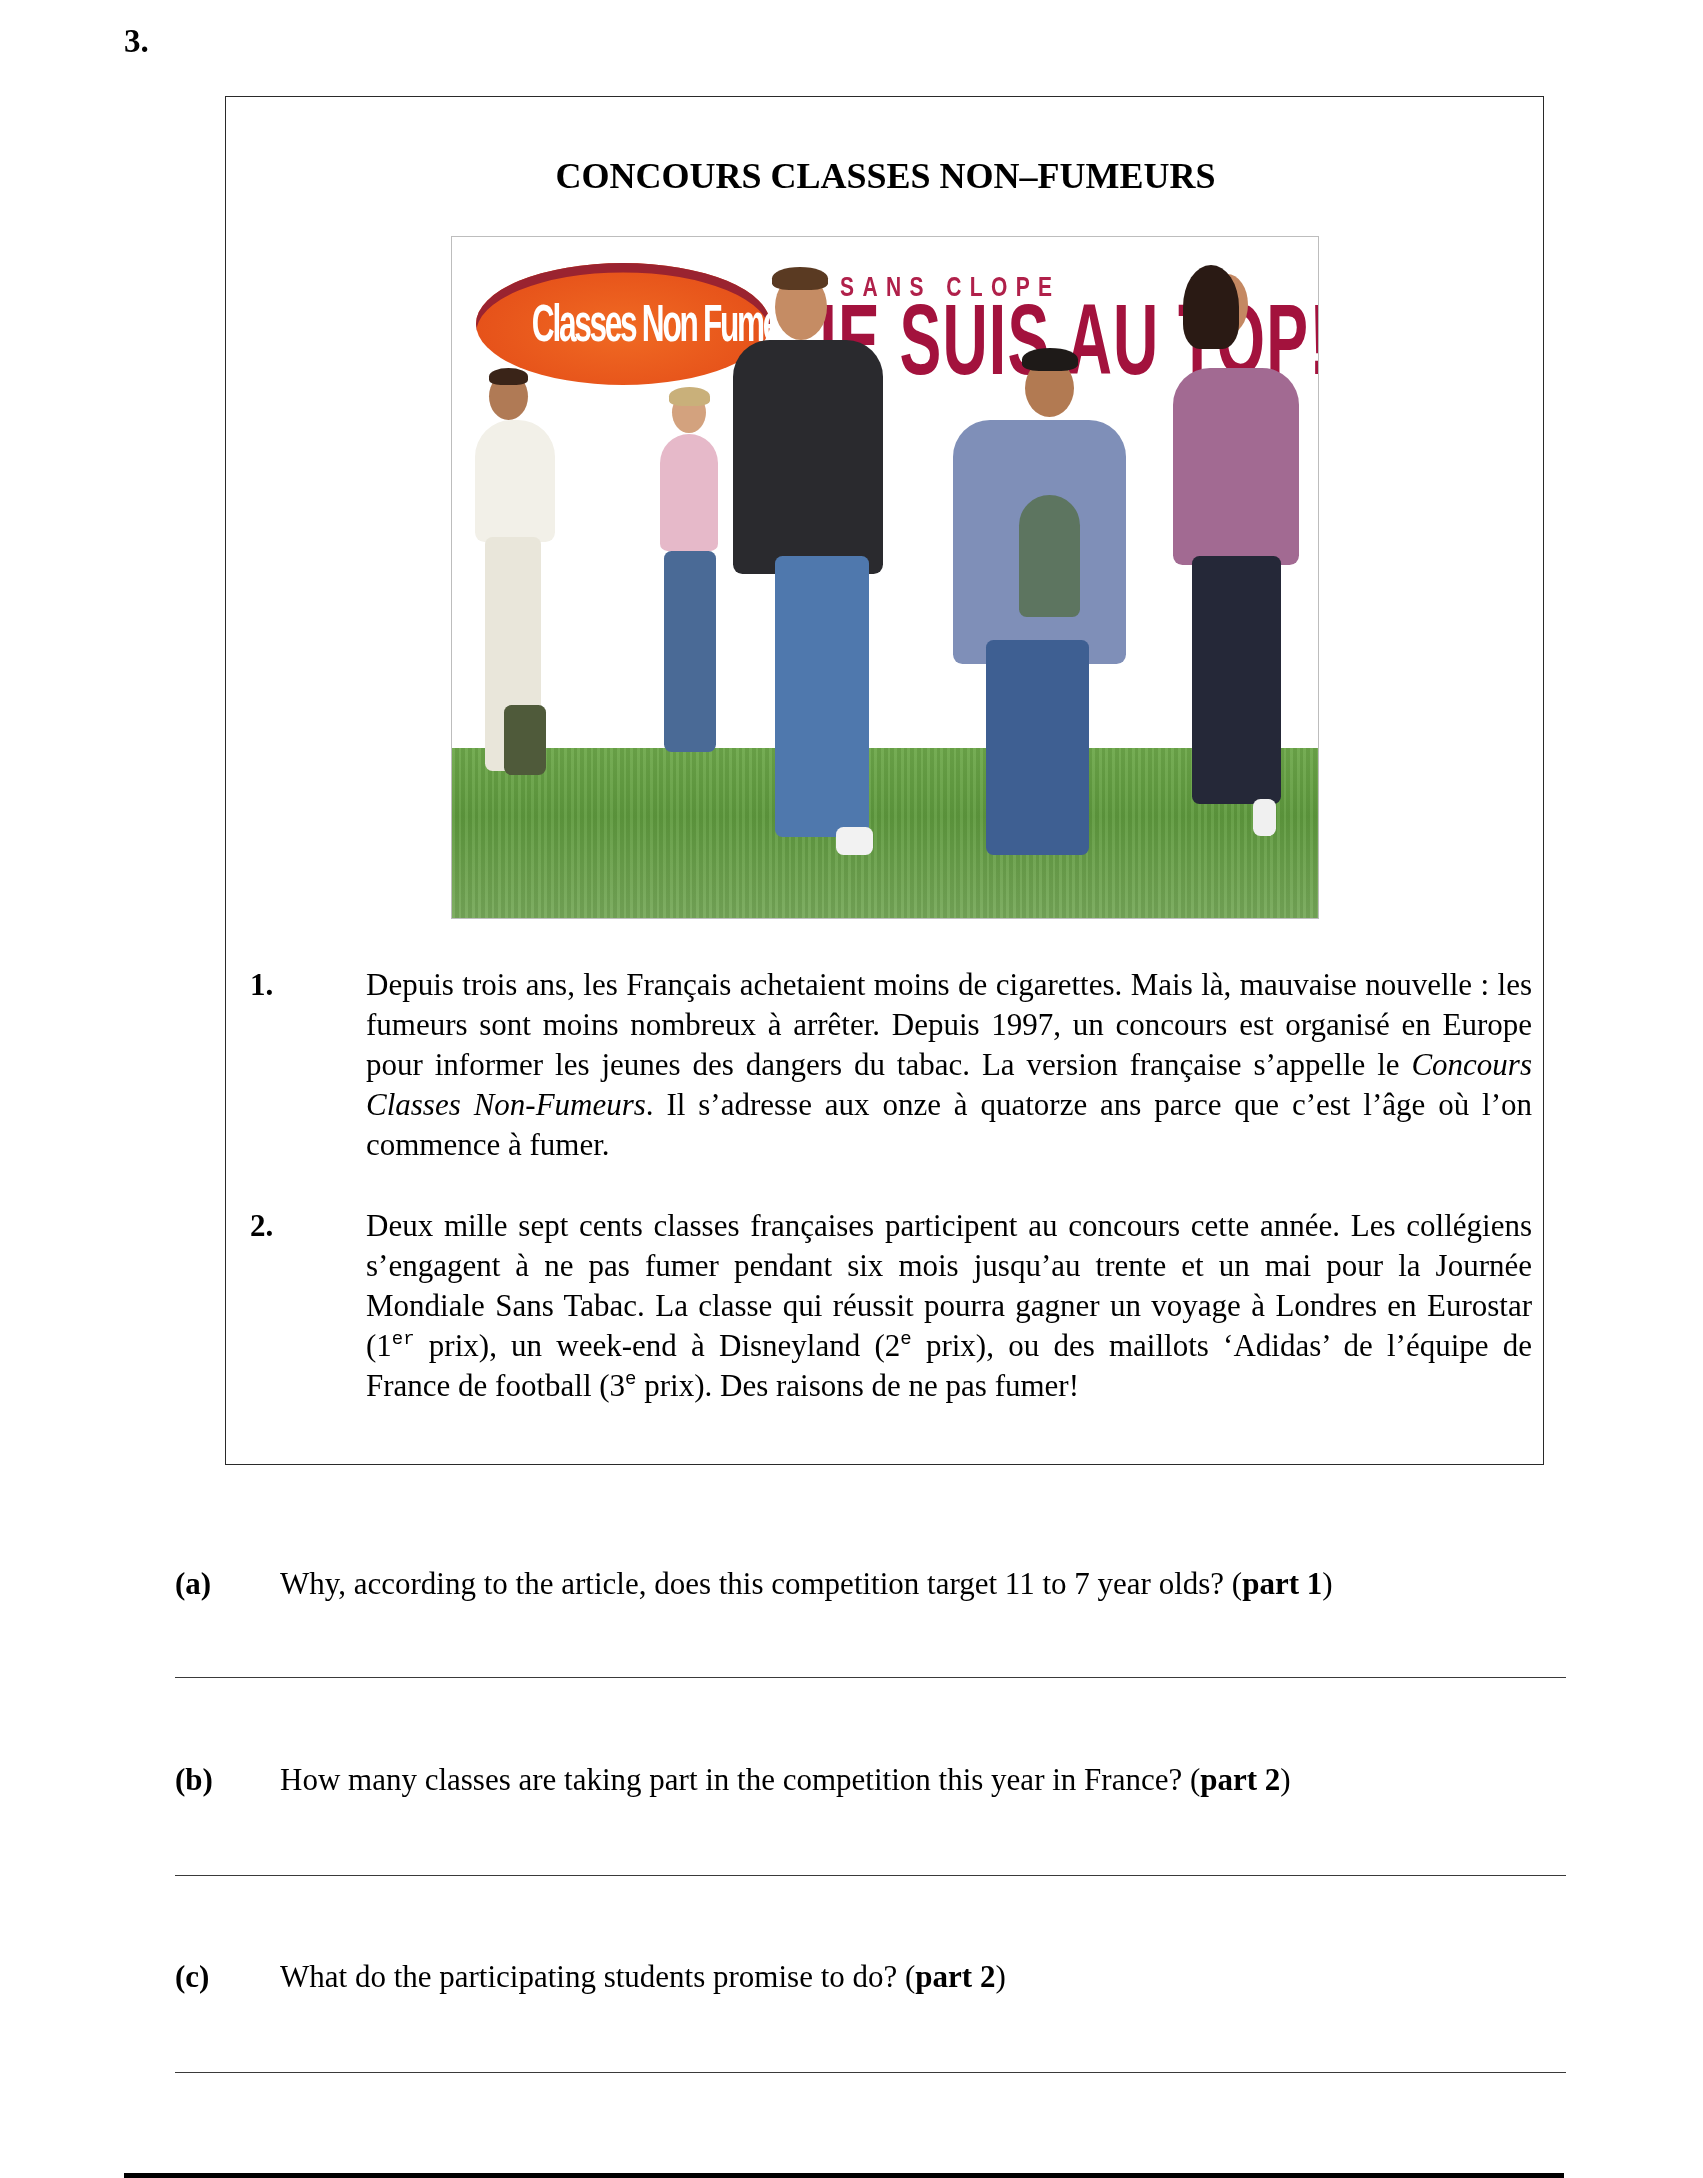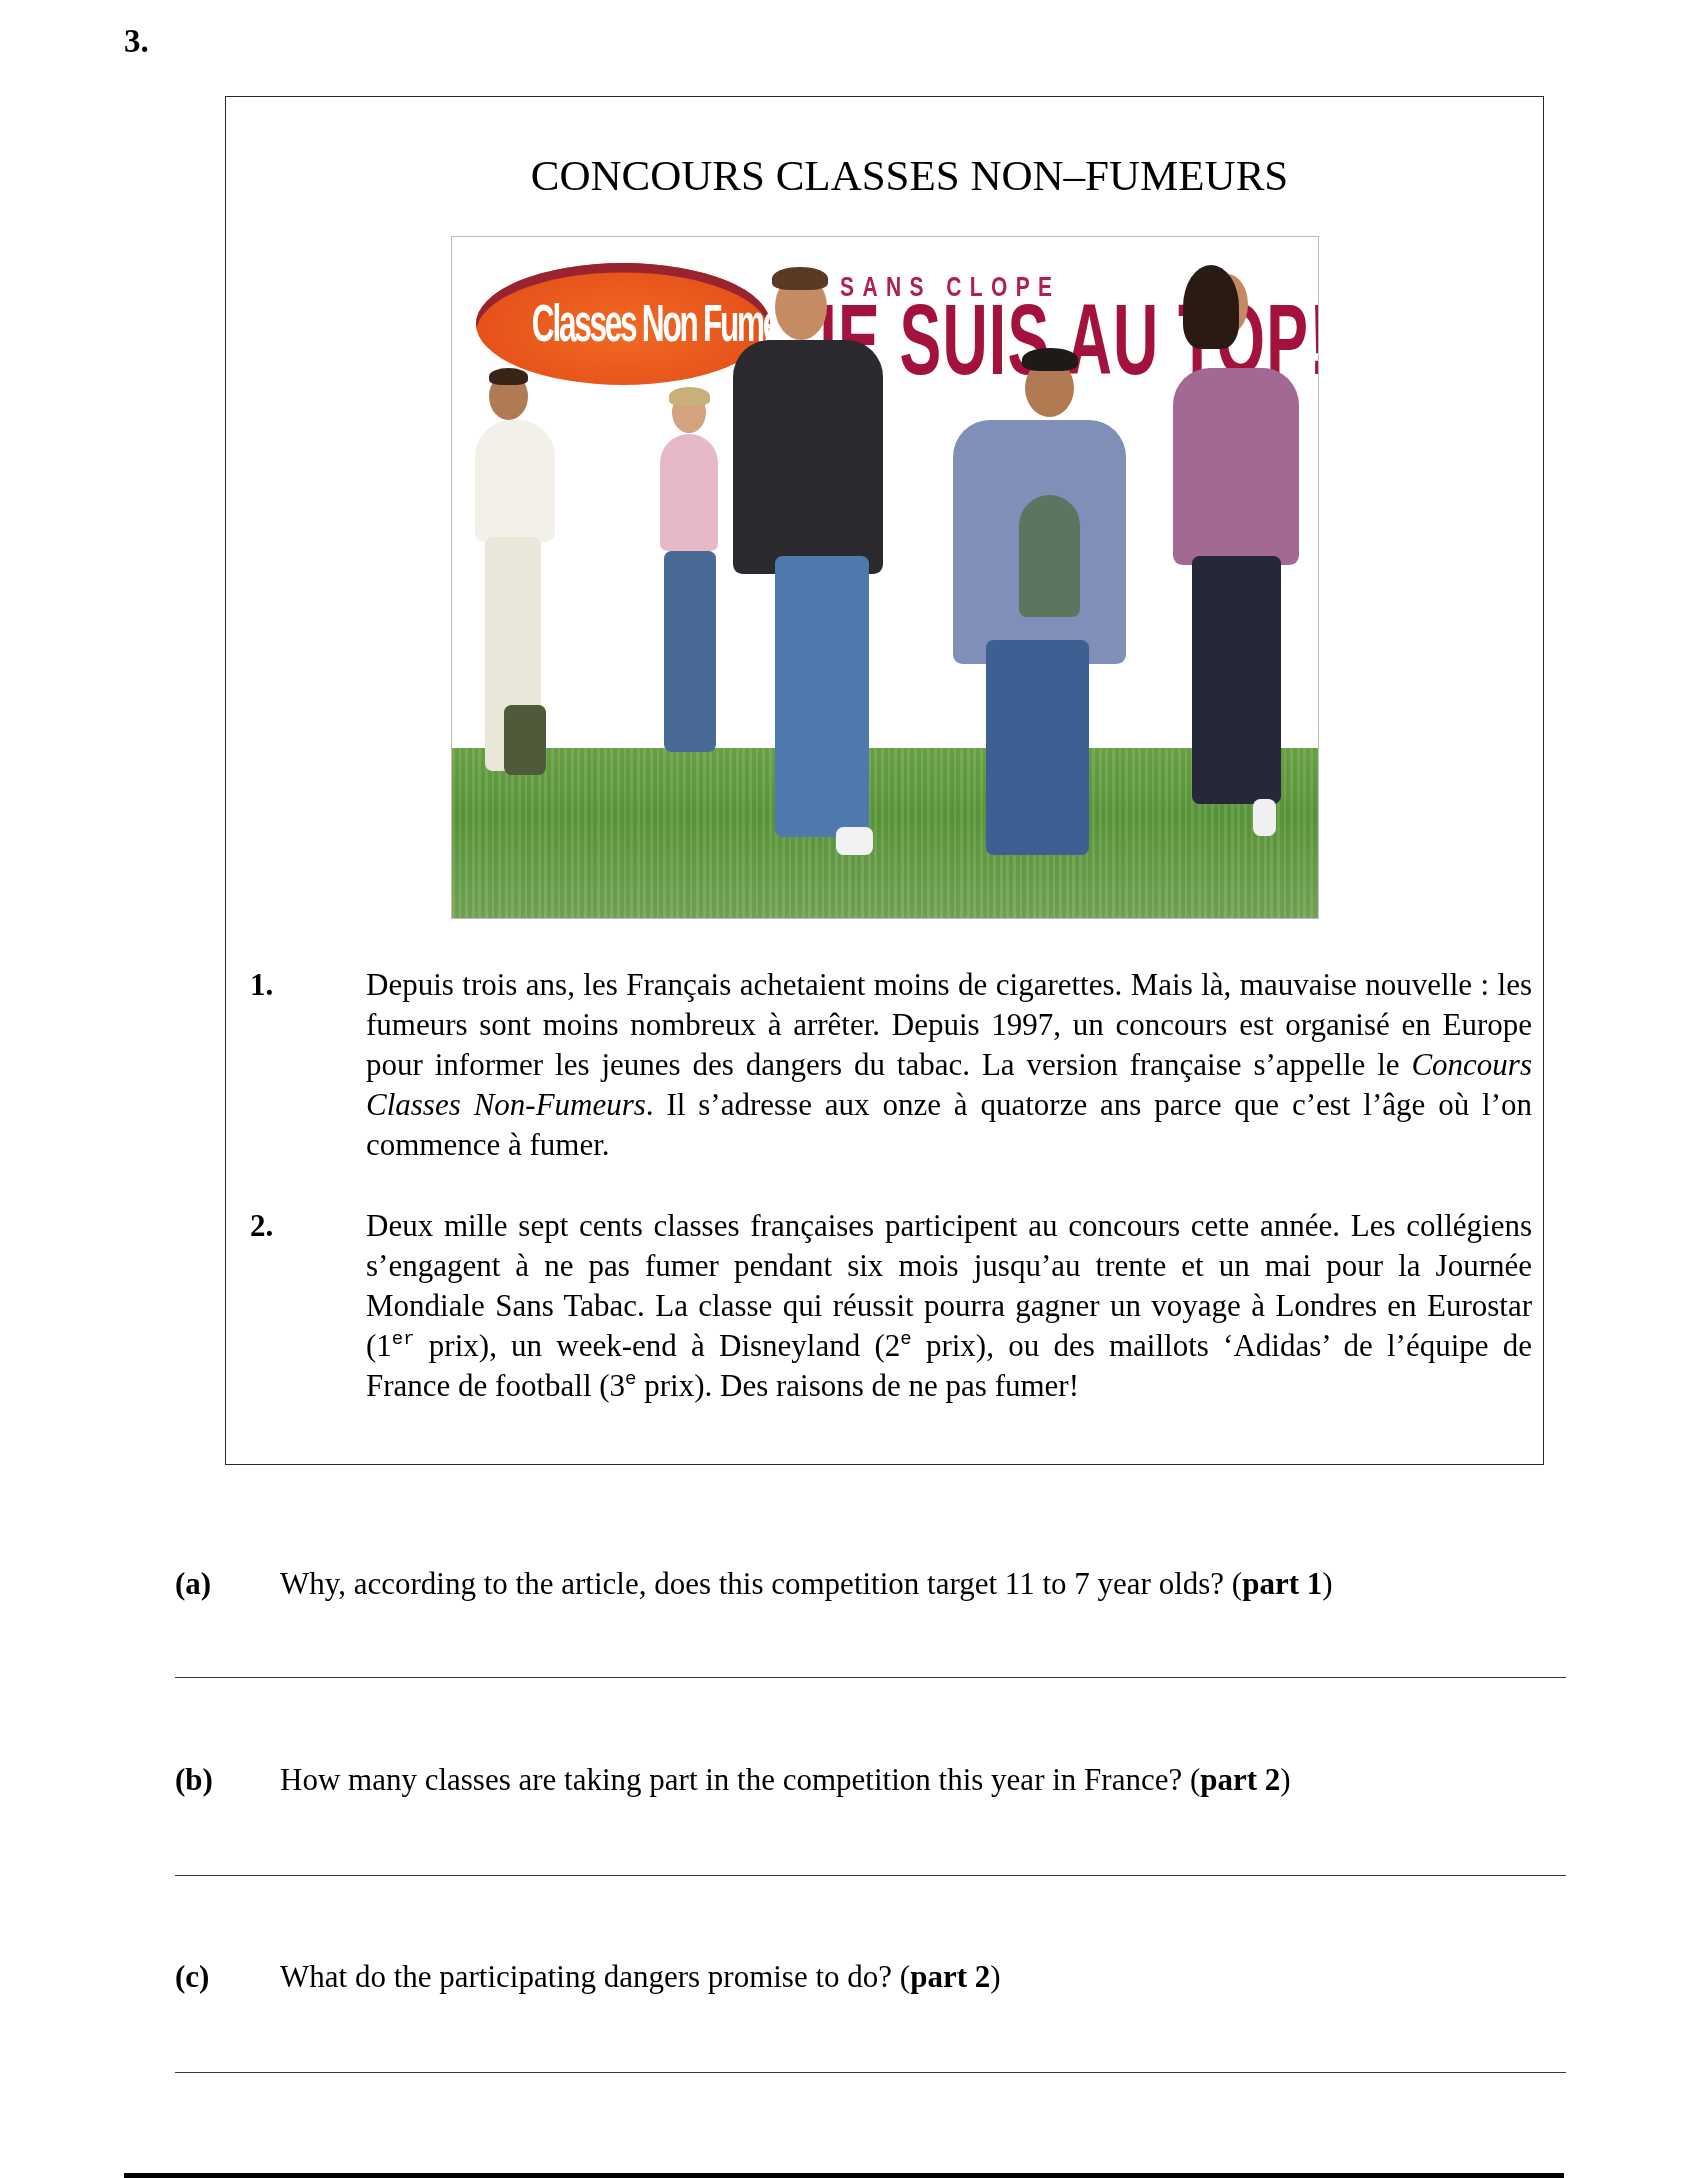--- a/index.html
+++ b/index.html
@@ -1,22 +1,22 @@
 <!DOCTYPE html>
 <html style="font-size:15px"><head>
 <meta charset="utf-8">
 <style>
   html, body { margin: 0; padding: 0; background: #ffffff; }
   body { width: 1703px; height: 2178px; position: relative; overflow: hidden;
          font-family: "Liberation Serif", "DejaVu Serif", serif; color: #000; }
   .abs { position: absolute; }
   .qnum { left: 124px; top: 22.5px; font-size: 33px; font-weight: bold; line-height: 37px; }
   .box { left: 225px; top: 96px; width: 1317px; height: 1367px; border: 1.9px solid #2a2a2a; }
-  .title { left: 225px; top: 148px; width: 1321px; text-align: center; font-size: 43px;
-           font-weight: normal; line-height: 56px; letter-spacing: 0px; padding-left: 24px; }
+  .title { left: 225px; top: 148px; width: 1321px; text-align: center; font-size: 36px;
+           font-weight: bold; line-height: 56px; letter-spacing: 0px; }
   .photo { left: 451px; top: 236px; width: 866px; height: 681px; border: 1.9px solid #bdbdbd;
            background: #ffffff; overflow: hidden; }
   .sky { position: absolute; left: 0; top: 0; width: 100%; height: 511px; background: #ffffff; }
   .grass { position: absolute; left: 0; top: 511px; width: 100%; height: 171px;
            background:
              repeating-linear-gradient(90deg, rgba(255,255,255,0.06) 0 2.8px, rgba(0,0,0,0.06) 2.8px 6.6px),
              linear-gradient(180deg, #6da84a 0%, #5f9a3e 40%, #77a95a 100%); }
   .oval { position: absolute; left: 24px; top: 26px; width: 294px; height: 122px; border-radius: 50%;
           background: radial-gradient(ellipse at 50% 55%, #f06a23 0%, #e6521a 70%, #b8341c 100%);
           box-shadow: inset 0 9.4px 0 #9a2330; }
@@ -110,18 +110,18 @@
 <div class="abs ansline" style="top:1677px;"></div>
 
 <div class="abs q" style="top:1761px;">
   <span class="lbl">(b)</span>
   <span class="qt"><span>How many classes are taking part in the competition this year in France?  (</span><b>part 2</b><span>)</span></span>
 </div>
 <div class="abs ansline" style="top:1875px;"></div>
 
 <div class="abs q" style="top:1958px;">
   <span class="lbl">(c)</span>
-  <span class="qt"><span>What do the participating dangers promise to do?  (</span><b>part 2</b><span>)</span></span>
+  <span class="qt"><span>What do the participating students promise to do?  (</span><b>part 2</b><span>)</span></span>
 </div>
 <div class="abs ansline" style="top:2072px;"></div>
 
 <div class="abs bottomline"></div>
 
 
 </body></html>

